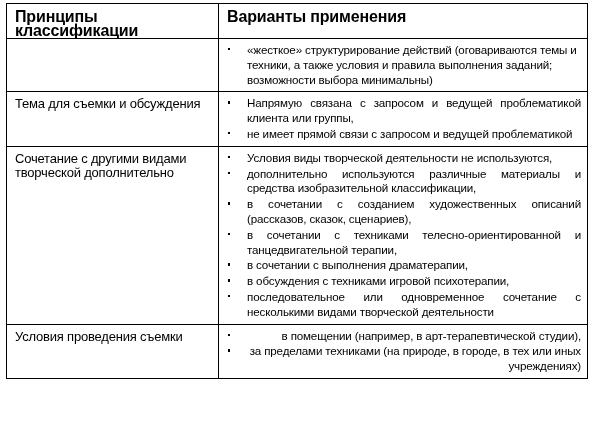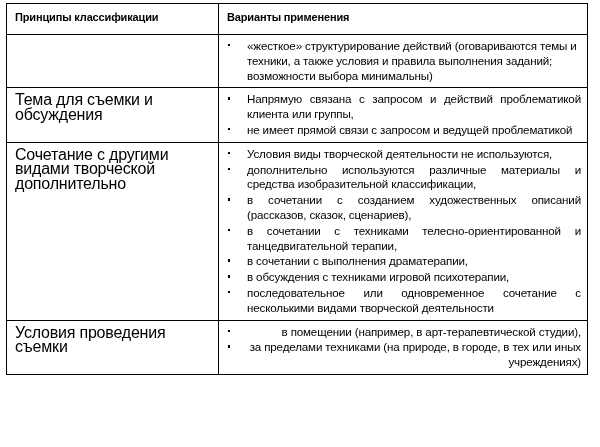--- a/index.html
+++ b/index.html
@@ -37,32 +37,32 @@
     border: 1.6px solid #000000;
     vertical-align: top;
     padding: 0;
     background: #ffffff;
   }
 
   
   tr.header-row th {
     height: 30px;
     font-weight: bold;
-    font-size: 11px;
+    font-size: 16px;
     text-align: left;
     letter-spacing: -0.15px;
   }
   th .hcell {
     padding: 6px 0 0 8px;
     line-height: 14px;
   }
 
   
   td.principle-cell {
-    font-size: 16px;
+    font-size: 13px;
     line-height: 14.6px;
     letter-spacing: -0.2px;
   }
   td.principle-cell .pcell {
     padding: 5px 6px 4px 8px;
   }
 
   
   td.variant-cell {
     font-size: 11.6px;
@@ -139,21 +139,21 @@
       </tr>
 
       <tr class="row-theme">
         <td class="principle-cell">
           <div class="pcell">Тема для съемки и обсуждения</div>
         </td>
         <td class="variant-cell">
           <ul class="bullets">
             <li>
               <span class="bullet-dot"></span>
-              <span class="btext">Напрямую связана с запросом и действий проблематикой клиента или группы,</span>
+              <span class="btext">Напрямую связана с запросом и ведущей проблематикой клиента или группы,</span>
             </li>
             <li class="justified">
               <span class="bullet-dot"></span>
               <span class="btext">не имеет прямой связи с запросом и ведущей проблематикой</span>
             </li>
           </ul>
         </td>
       </tr>
 
       <tr class="row-combo">

